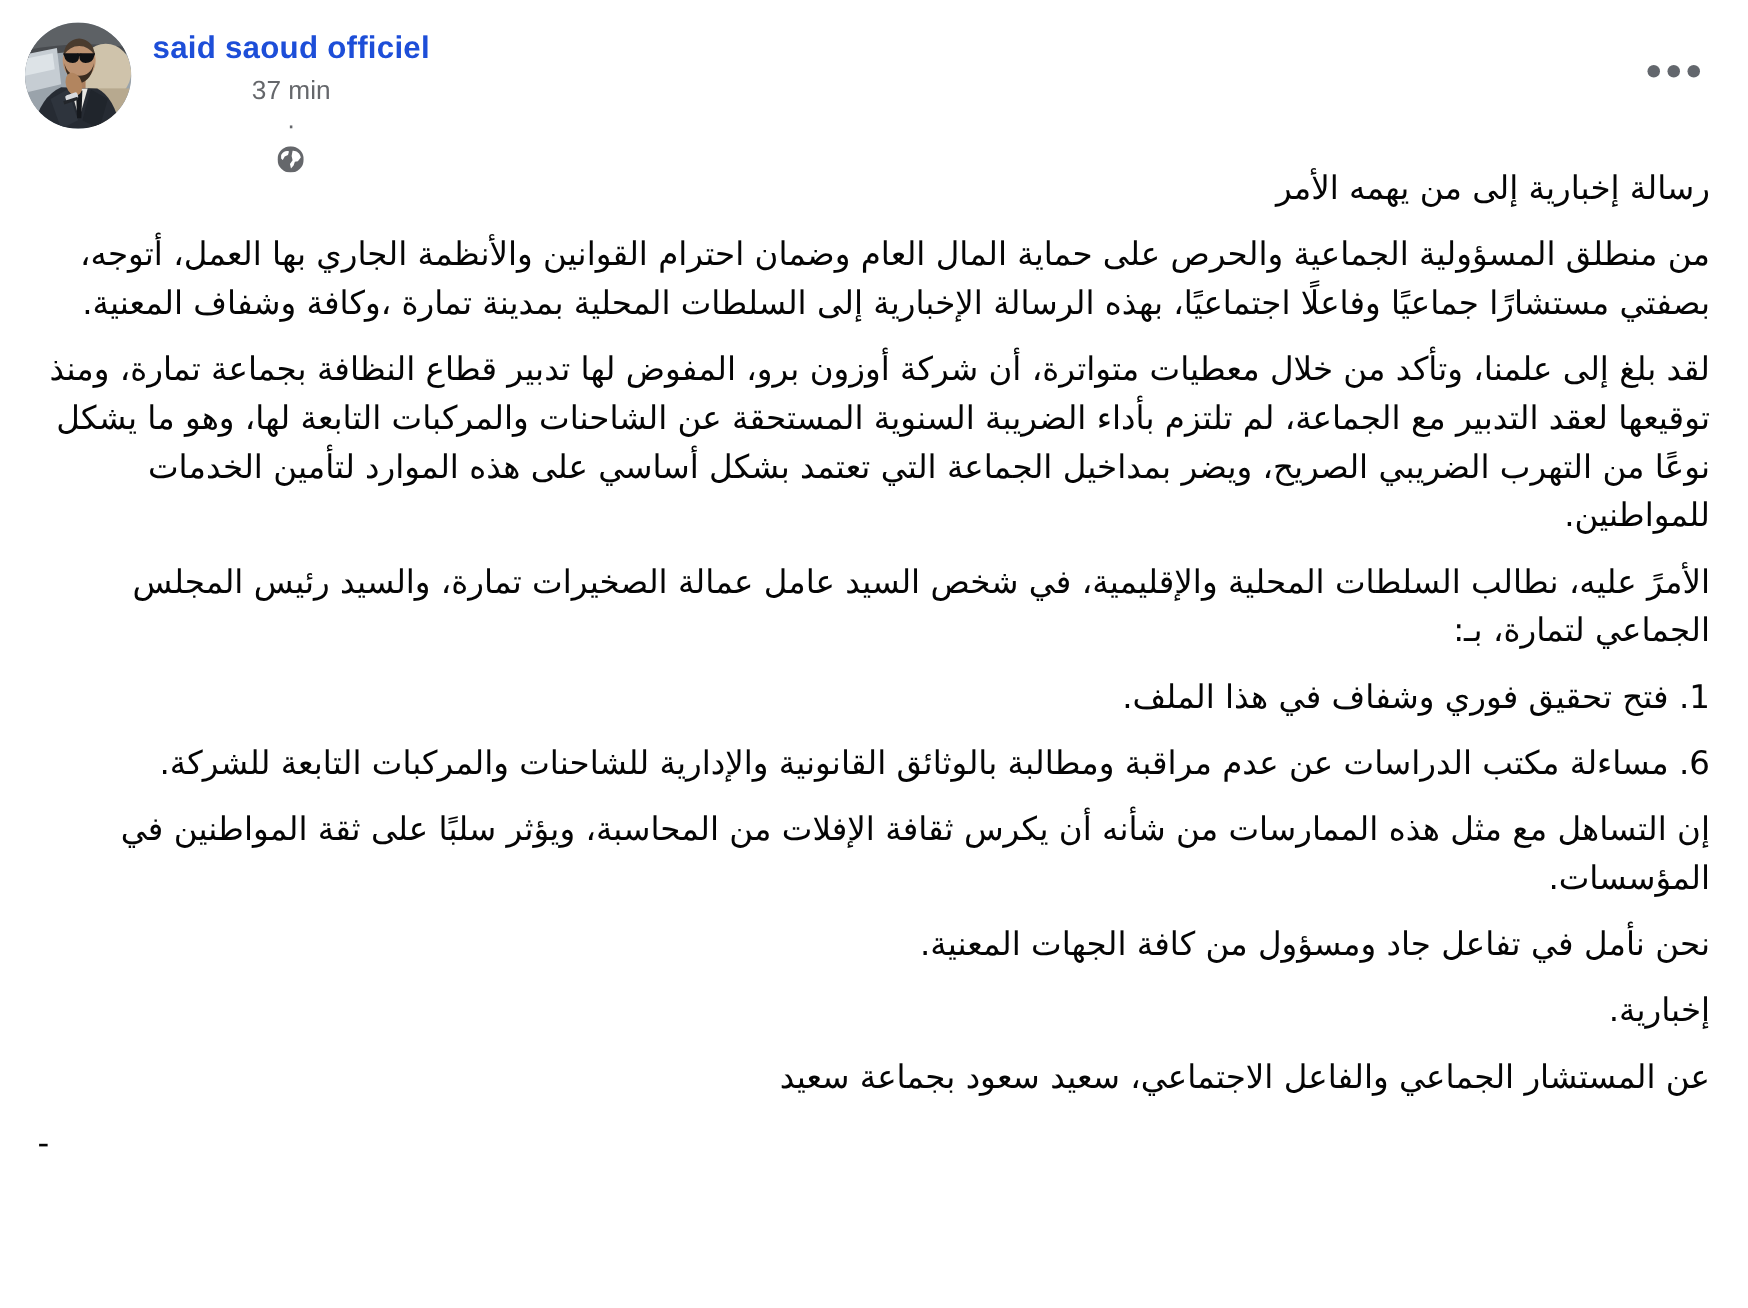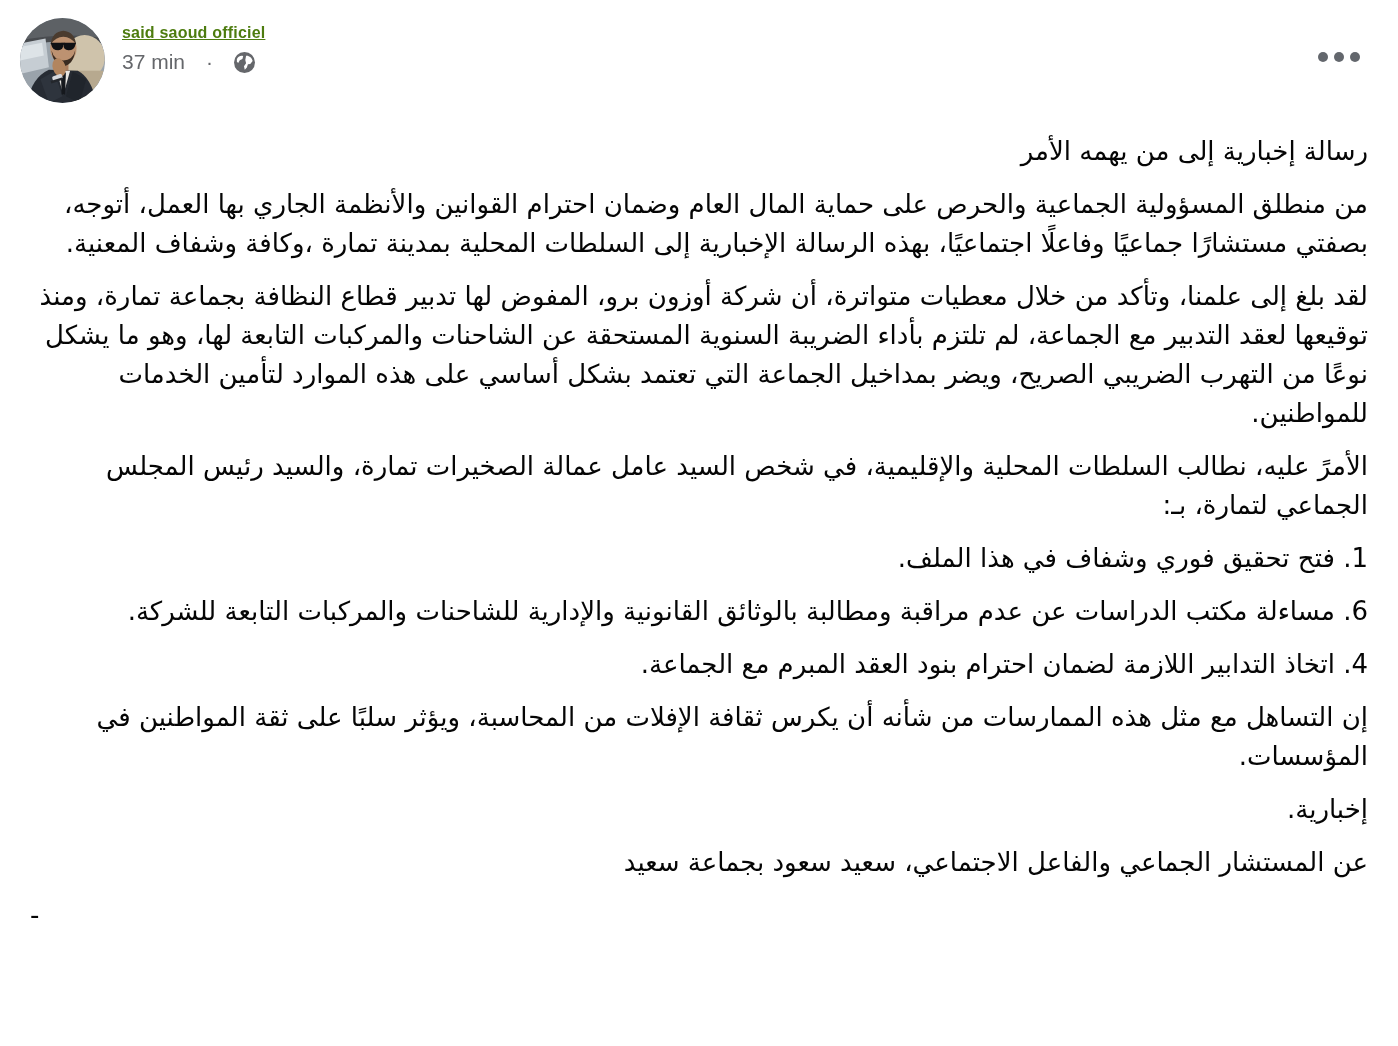--- a/index.html
+++ b/index.html
@@ -31,34 +31,34 @@
     overflow: hidden;
     cursor: pointer;
     background: #9aa0a6;
   }
   .avatar svg { width: 100%; height: 100%; display: block; }
   .head-text {
     position: absolute;
     left: 122px; top: 24px;
   }
   .author {
-    font-size: 16px;
+    font-size: 25px;
     font-weight: 700;
-    color: #4d7c0f;
+    color: #1d4ed8;
     letter-spacing: .2px;
     cursor: pointer;
-    text-decoration: underline;
   }
   .meta {
     margin-top: 8px;
     font-size: 21px;
     color: #65676B;
     display: flex;
     align-items: center;
-    gap: 21px;
+    gap: 4px;
+    flex-direction: column;
   }
   .meta .sep { color: #65676B; }
   .globe { display: inline-flex; }
   .globe svg { width: 21px; height: 21px; display: block; }
   .menu-dots {
     position: absolute;
     top: 48px; right: 34px;
     display: flex;
     gap: 6px;
     padding: 4px;
@@ -163,20 +163,20 @@
 
   </header>
 
   <div class="post-body">
     <p>رسالة إخبارية إلى من يهمه الأمر</p>
     <p>من منطلق المسؤولية الجماعية والحرص على حماية المال العام وضمان احترام القوانين والأنظمة الجاري بها العمل، أتوجه، بصفتي مستشارًا جماعيًا وفاعلًا اجتماعيًا، بهذه الرسالة الإخبارية إلى السلطات المحلية بمدينة تمارة ،وكافة وشفاف المعنية.</p>
     <p>لقد بلغ إلى علمنا، وتأكد من خلال معطيات متواترة، أن شركة أوزون برو، المفوض لها تدبير قطاع النظافة بجماعة تمارة، ومنذ توقيعها لعقد التدبير مع الجماعة، لم تلتزم بأداء الضريبة السنوية المستحقة عن الشاحنات والمركبات التابعة لها، وهو ما يشكل نوعًا من التهرب الضريبي الصريح، ويضر بمداخيل الجماعة التي تعتمد بشكل أساسي على هذه الموارد لتأمين الخدمات للمواطنين.</p>
     <p>الأمرً عليه، نطالب السلطات المحلية والإقليمية، في شخص السيد عامل عمالة الصخيرات تمارة، والسيد رئيس المجلس الجماعي لتمارة، بـ:</p>
     <p>1. فتح تحقيق فوري وشفاف في هذا الملف.</p>
     <p>6. مساءلة مكتب الدراسات عن عدم مراقبة ومطالبة بالوثائق القانونية والإدارية للشاحنات والمركبات التابعة للشركة.</p>
-    <p>4. اتخاذ التدابير اللازمة لضمان احترام بنود العقد المبرم مع الجماعة.</p>
     <p>إن التساهل مع مثل هذه الممارسات من شأنه أن يكرس ثقافة الإفلات من المحاسبة، ويؤثر سلبًا على ثقة المواطنين في المؤسسات.</p>
+    <p>نحن نأمل في تفاعل جاد ومسؤول من كافة الجهات المعنية.</p>
     <p>إخبارية.</p>
     <p>عن المستشار الجماعي والفاعل الاجتماعي، سعيد سعود بجماعة سعيد</p>
     <p class="ltr">-</p>
   </div>
 
 </div>
 
 </body></html>

